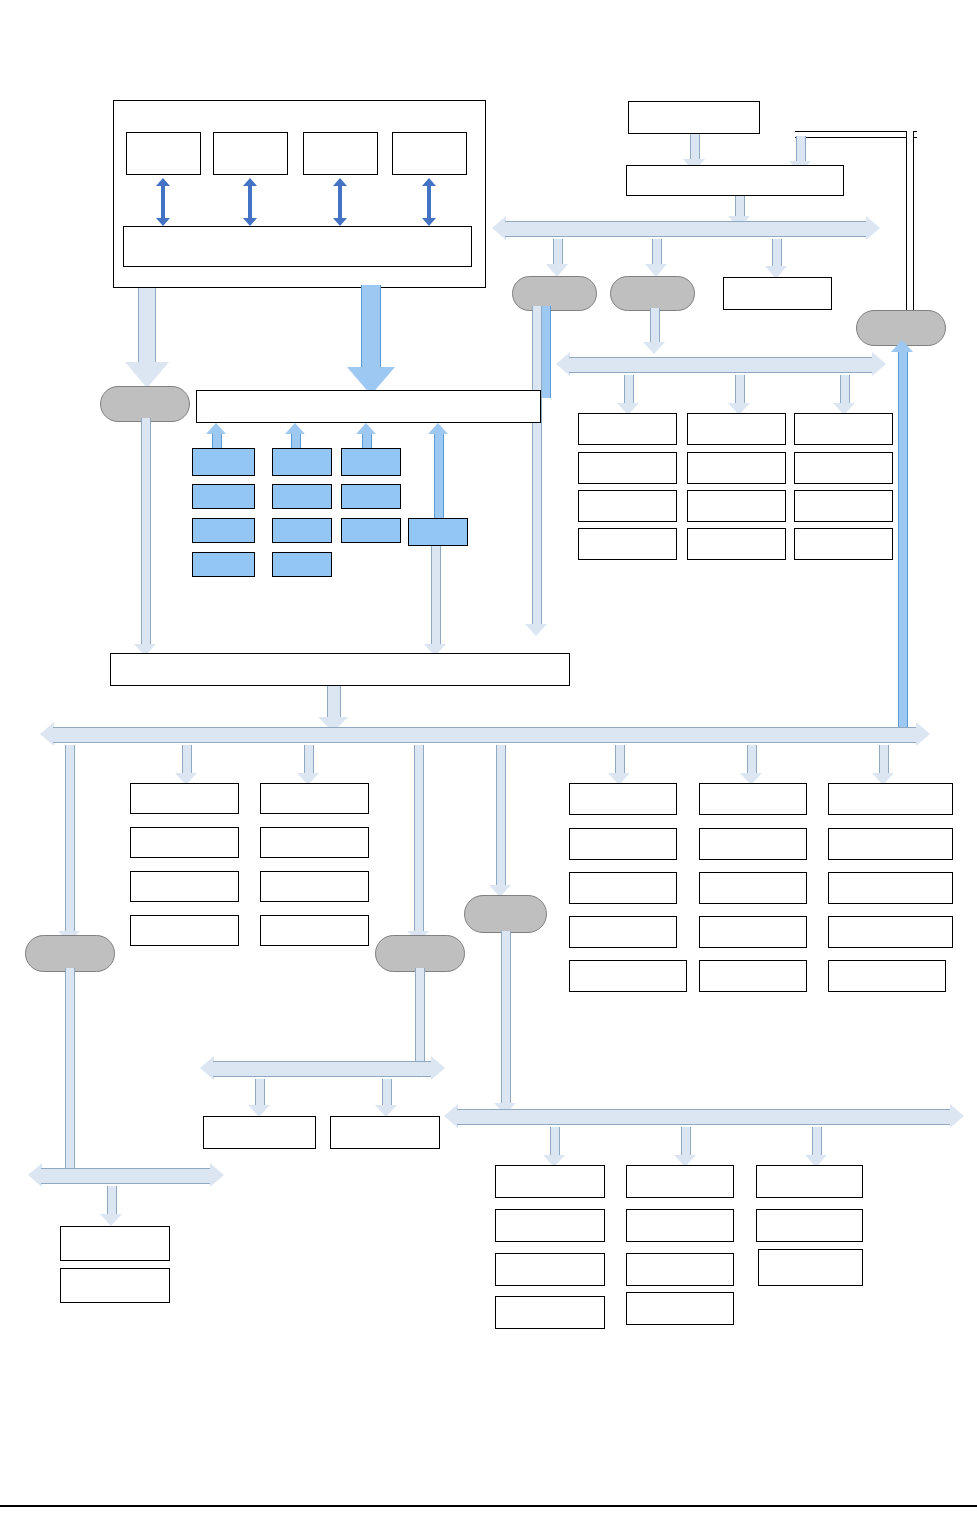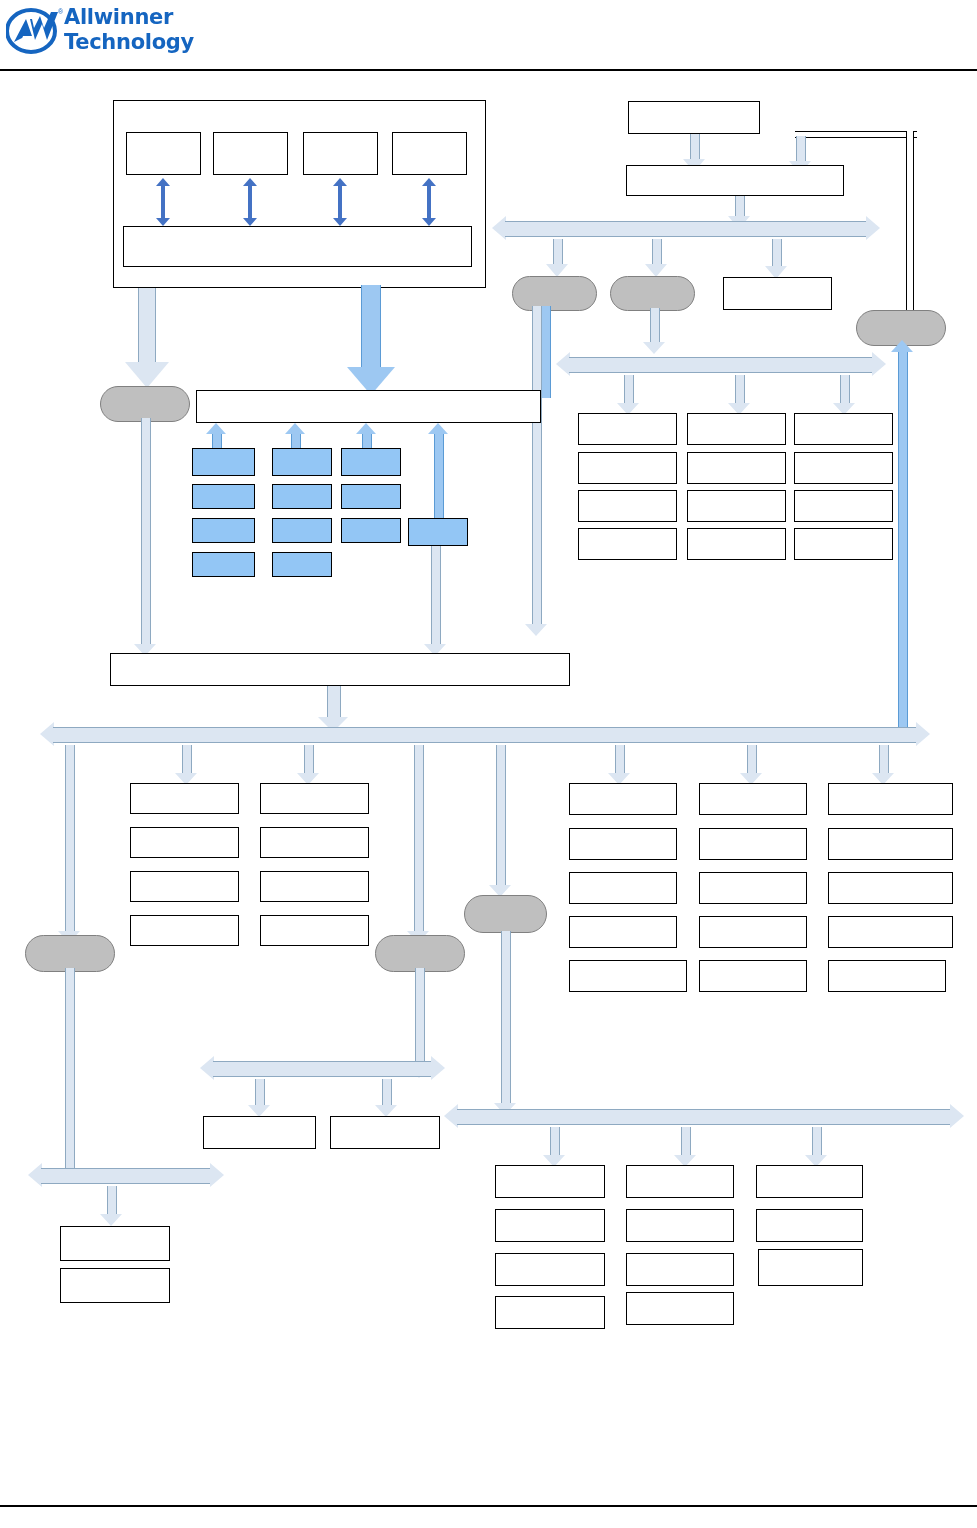--- a/index.html
+++ b/index.html
@@ -67,36 +67,20 @@
   .bus .rhead{right:0;border-left:14px solid #DCE6F2;}
   .blueline{position:absolute;background:#9DC8F2;border-left:1px solid #5B9BD5;border-right:1px solid #5B9BD5;}
   .kline{position:absolute;background:#ffffff;border-left:1.2px solid #000;border-right:1.2px solid #000;}
   .kline-h{position:absolute;background:#ffffff;border-top:1.2px solid #000;border-bottom:1.2px solid #000;}
 </style>
 </head>
 <body>
 
 <div id="page">
 
-  <div class="header">
-    <div class="logo-wrap">
-      <svg class="logo-mark" viewBox="0 0 54 50">
-        <ellipse cx="25" cy="25" rx="24" ry="21" fill="none" stroke="#1565C0" stroke-width="4"></ellipse>
-        <path d="M8 36 L20 13 L26 30 L20 30 Z" fill="#1565C0"></path>
-        <path d="M15 36 L17 30 L24 30 L22 36 Z" fill="#ffffff"></path>
-        <path d="M24 13 L29 34 L36 18 L41 34 L52 6 L45 6 L38 22 L34 10 L28 22 L26 13 Z" fill="#1565C0"></path>
-      </svg>
-      <div class="logo-reg">®</div>
-      <div class="logo-text">
-        <div>Allwinner</div>
-        <div>Technology</div>
-      </div>
-    </div>
-    <div class="header-rule"></div>
-  </div>
 
   <div class="frame" style="left:113px;top:100px;width:373px;height:188px;"></div>
 
   <div class="box" style="left:126px;top:132px;width:75px;height:43px;"></div>
   <div class="box" style="left:213px;top:132px;width:75px;height:43px;"></div>
   <div class="box" style="left:303px;top:132px;width:75px;height:43px;"></div>
   <div class="box" style="left:392px;top:132px;width:75px;height:43px;"></div>
 
   <div class="dblarrow" style="left:156px;top:178px;height:48px;">
     <div class="tipup"></div>

